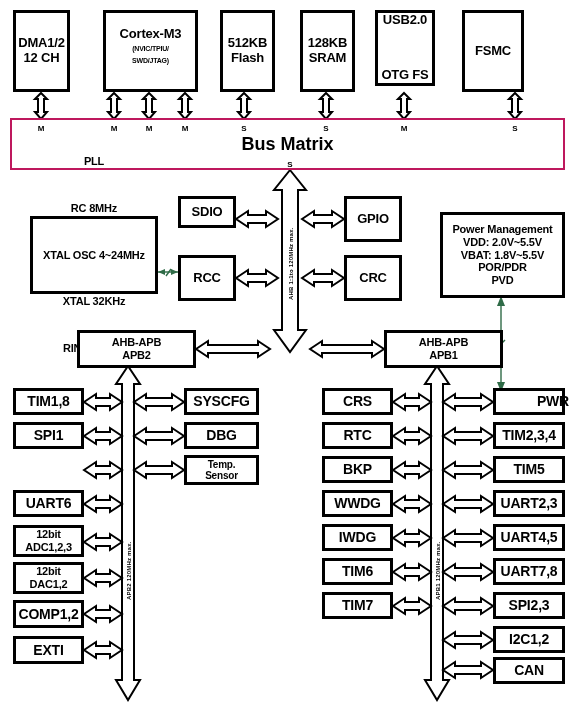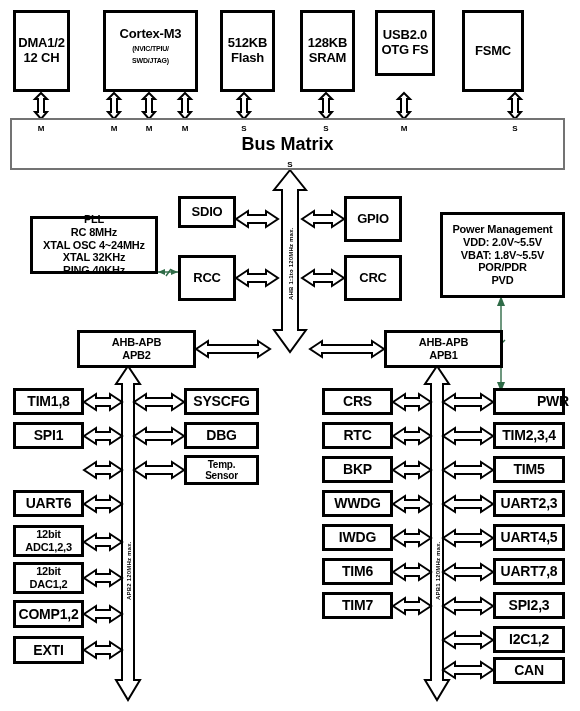--- a/index.html
+++ b/index.html
@@ -37,21 +37,21 @@
   .fs13{font-size:13px;}
   .fs12{font-size:14px;}
   .fs11{font-size:11px;}
   .fs10{font-size:10px;}
   .fs7{font-size:7px;}
 
   
   #busmatrix{
     position:absolute;
     box-sizing:border-box;
-    border:2px solid #737373;
+    border:2px solid #be185d;
     background:#fff;
     display:flex;
     align-items:center;
     justify-content:center;
     font-weight:bold;
     font-size:18px;
   }
   .ms-label{
     position:absolute;
     font-size:8px;
@@ -273,21 +273,21 @@
   <div class="blk thick fs13" style="left:220px;top:10px;width:55px;height:82px;">
     <span class="ln">512KB</span>
     <span class="ln">Flash</span>
   </div>
 
   <div class="blk thick fs13" style="left:300px;top:10px;width:55px;height:82px;">
     <span class="ln">128KB</span>
     <span class="ln">SRAM</span>
   </div>
 
-  <div class="blk thick fs13" style="left:375px;top:10px;width:60px;height:66px;">
+  <div class="blk thick fs13" style="left:375px;top:10px;width:60px;height:76px;justify-content:space-between;">
     <span class="ln">USB2.0</span>
     <span class="ln">OTG FS</span>
   </div>
 
   <div class="blk thick fs13" style="left:462px;top:10px;width:62px;height:82px;">
     <span class="ln">FSMC</span>
   </div>
 
   <div id="busmatrix" style="left:10px;top:118px;width:555px;height:52px;">
     <span>Bus Matrix</span>
@@ -295,21 +295,21 @@
   <span class="ms-label" style="left:41px;top:124px;">M</span>
   <span class="ms-label" style="left:114px;top:124px;">M</span>
   <span class="ms-label" style="left:149px;top:124px;">M</span>
   <span class="ms-label" style="left:185px;top:124px;">M</span>
   <span class="ms-label" style="left:244px;top:124px;">S</span>
   <span class="ms-label" style="left:326px;top:124px;">S</span>
   <span class="ms-label" style="left:404px;top:124px;">M</span>
   <span class="ms-label" style="left:515px;top:124px;">S</span>
   <span class="ms-label" style="left:290px;top:160px;">S</span>
 
-  <div class="blk thick fs11" style="left:30px;top:216px;width:128px;height:58px;">
+  <div class="blk thick fs11" style="left:30px;top:216px;width:128px;height:78px;gap:34px;">
     <span class="ln">PLL</span>
     <span class="ln">RC 8MHz</span>
     <span class="ln">XTAL OSC 4~24MHz</span>
     <span class="ln">XTAL 32KHz</span>
     <span class="ln">RING 40KHz</span>
   </div>
 
   <div class="blk thick fs11" style="left:440px;top:212px;width:125px;height:86px;">
     <span class="ln">Power Management</span>
     <span class="ln">VDD: 2.0V~5.5V</span>

